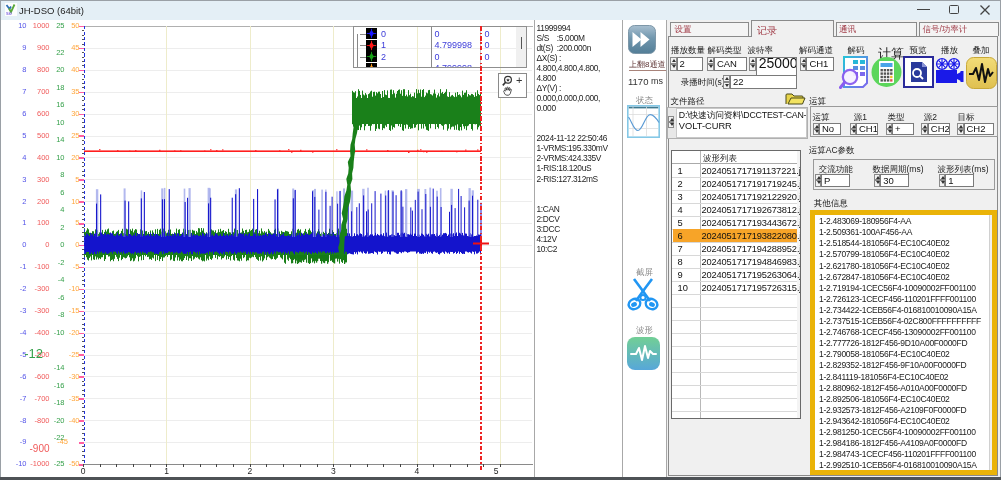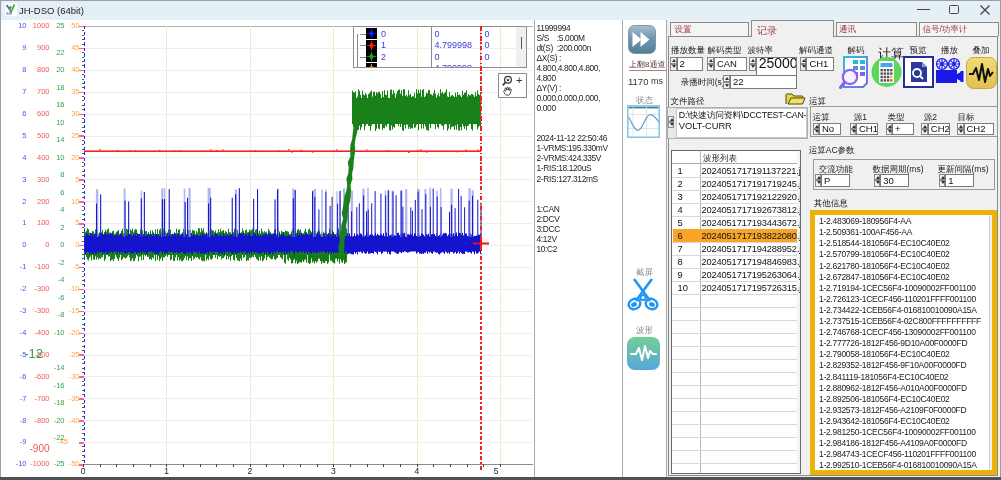--- a/index.html
+++ b/index.html
@@ -1936,21 +1936,21 @@
 <div class="fld" style="left:927.8px;top:122.8px;width:21.8px;height:12.5px;font-size:9.5px;line-height:10.5px;padding-left:2px">CH2</div>
 <div class="sp" style="left:957px;top:122.8px;height:12.5px">
     <div class="spu"></div>
     <div class="spd"></div>
   </div>
 <div class="fld" style="left:963.5px;top:122.8px;width:30.3px;height:12.5px;font-size:9.5px;line-height:10.5px;padding-left:2px">CH2</div>
 <div class="lbl" style="left:808.8px;top:144.5px;font-size:8.5px;color:#1c1c1c">运算AC参数</div>
 <div class="a" style="left:812.5px;top:158.8px;width:182.5px;height:31.2px;border:1px solid #9a9a9a"></div>
 <div class="lbl" style="left:818.8px;top:163.5px;font-size:8.5px;color:#1c1c1c">交流功能</div>
 <div class="lbl" style="left:872.5px;top:163.5px;font-size:8.5px;color:#1c1c1c">数据周期(ms)</div>
-<div class="lbl" style="left:937.5px;top:163.5px;font-size:8.5px;color:#1c1c1c">更新间隔(ms)</div>
+<div class="lbl" style="left:937.5px;top:163.5px;font-size:8.5px;color:#1c1c1c">波形列表(ms)</div>
 <div class="sp" style="left:814.5px;top:173.5px;height:13px">
     <div class="spu"></div>
     <div class="spd"></div>
   </div>
 <div class="fld" style="left:821.0px;top:173.5px;width:28.5px;height:13px;font-size:9.5px;line-height:11px;padding-left:2px">P</div>
 <div class="sp" style="left:873.8px;top:173.5px;height:13px">
     <div class="spu"></div>
     <div class="spd"></div>
   </div>
 <div class="fld" style="left:880.3px;top:173.5px;width:28.7px;height:13px;font-size:9.5px;line-height:11px;padding-left:2px">30</div>
@@ -1980,21 +1980,21 @@
 1-2.880962-1812F456-A010A00F0000FD
 1-2.892506-181056F4-EC10C40E02
 1-2.932573-1812F456-A2109F0F0000FD
 1-2.943642-181056F4-EC10C40E02
 1-2.981250-1CEC56F4-10090002FF001100
 1-2.984186-1812F456-A4109A0F0000FD
 1-2.984743-1CECF456-110201FFFF001100
 1-2.992510-1CEB56F4-016810010090A15A
 1-2.996486-1CEB56F4-02C800FFFFFFFFFF</pre>
   </div>
-<div class="a" style="left:670.5px;top:150px;width:130.5px;height:324px;background:#fff;border:1px solid #6a6a6a;overflow:hidden">
+<div class="a" style="left:670.5px;top:150px;width:130.5px;height:269px;background:#fff;border:1px solid #6a6a6a;overflow:hidden">
 <div class="a" style="left:0;top:0;width:128.5px;height:13.3px;border-bottom:1px solid #aaa"></div>
 <div class="a" style="left:31.5px;top:2px;font-size:8.5px;color:#1c1c1c">波形列表</div>
 <div class="a" style="left:28.3px;top:0;width:1px;height:324px;background:#b8b8b8"></div>
 <div class="a" style="left:125px;top:0;width:5px;height:324px;background:#f4f4f4"></div>
 <div class="a" style="left:6px;top:15.1px;font-size:9.3px;color:#111">1</div>
 <div class="a" style="left:30px;top:15.1px;font-size:9.3px;letter-spacing:-0.15px;color:#111;white-space:nowrap">2024051717191137221.j</div>
 <div class="a" style="left:0;top:26.3px;width:125px;height:1px;background:#d8d8d8"></div>
 <div class="a" style="left:6px;top:28.1px;font-size:9.3px;color:#111">2</div>
 <div class="a" style="left:30px;top:28.1px;font-size:9.3px;letter-spacing:-0.15px;color:#111;white-space:nowrap">2024051717191719245.j</div>
 <div class="a" style="left:0;top:39.2px;width:125px;height:1px;background:#d8d8d8"></div>

